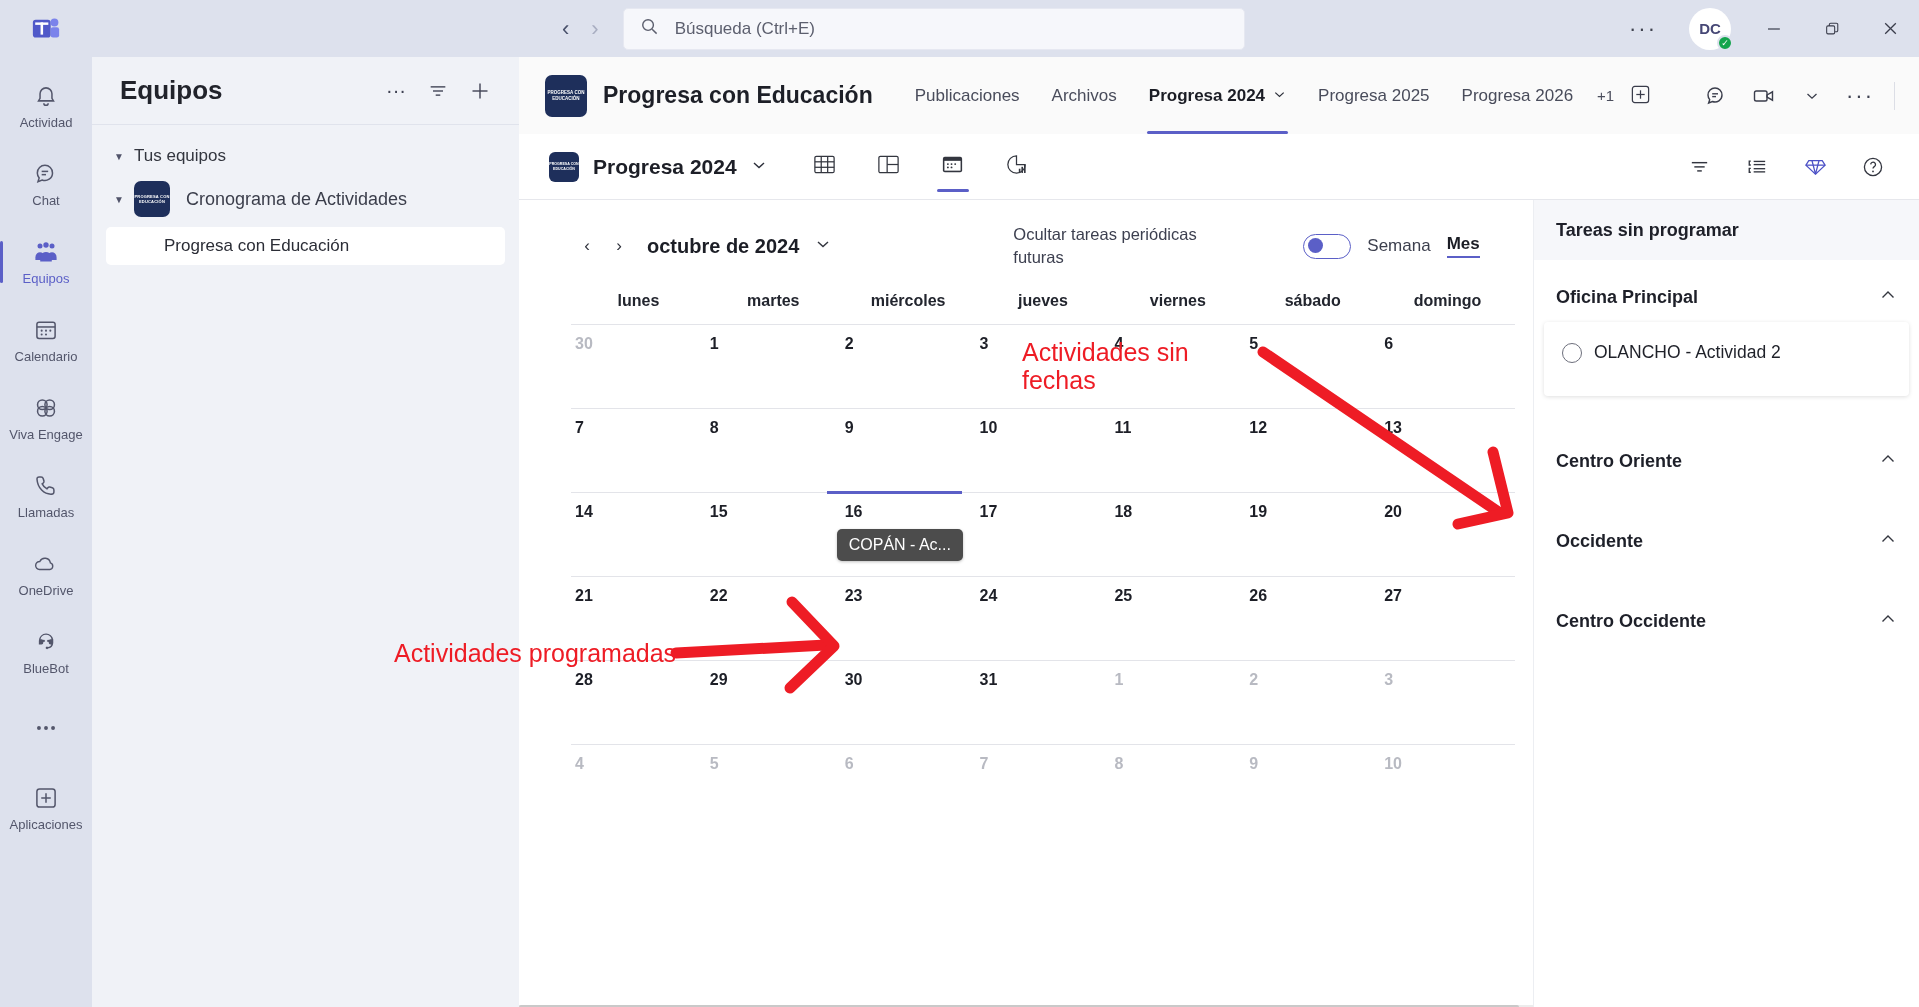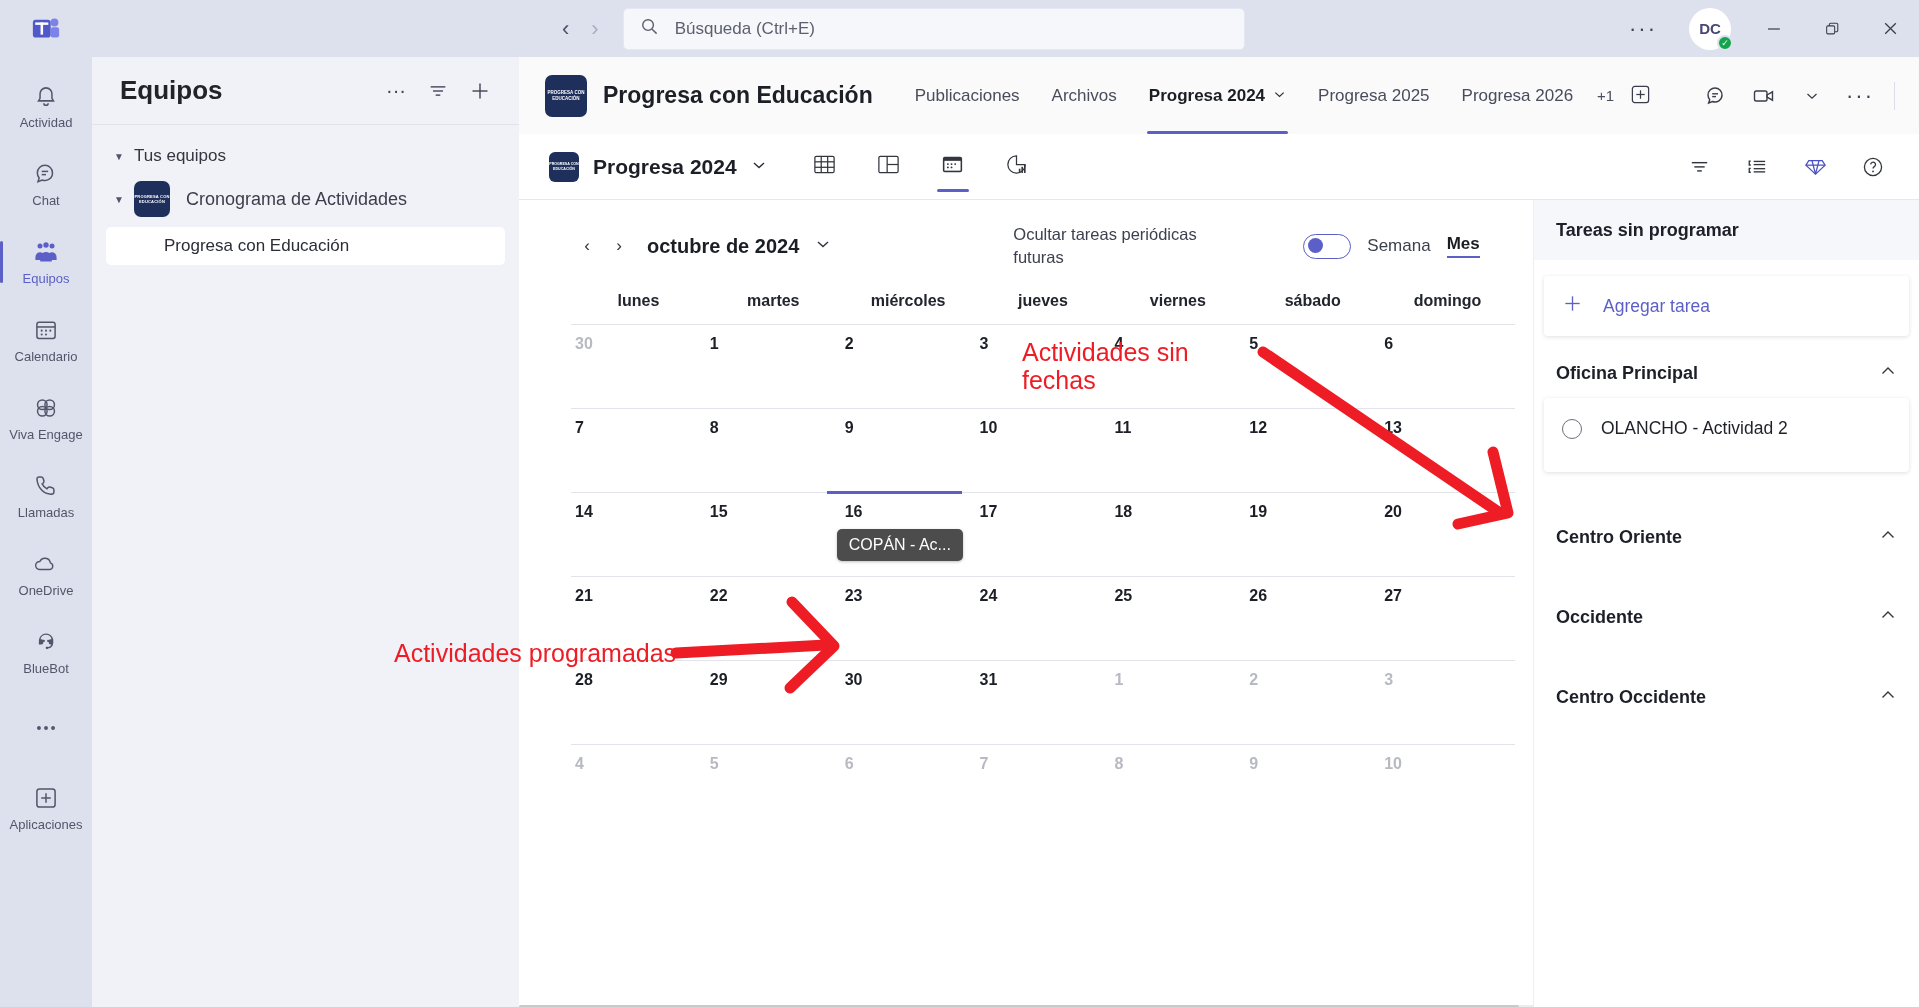--- a/index.html
+++ b/index.html
@@ -193,21 +193,21 @@
     margin: 16px 10px 0 10px; height: 60px; background: #fff; border-radius: 4px;
     box-shadow: 0 1px 4px rgba(0,0,0,.13); display: flex; align-items: center;
     padding-left: 18px; gap: 20px; color: #5b5fc7; font-size: 17.5px; cursor: pointer;
   }
   .us-group { margin-top: 26px; padding: 0 22px; display: flex; align-items: center; cursor: pointer; }
   .us-group-label { font-size: 18px; font-weight: 700; color: #1e2029; flex: 1; }
   .us-chev { color: #33363f; }
   .us-task {
     margin: 14px 10px 0 10px; min-height: 74px; background: #fff; border-radius: 4px;
     box-shadow: 0 1px 4px rgba(0,0,0,.13); display: flex; align-items: flex-start;
-    padding: 20px 14px 0 18px; gap: 19px; cursor: pointer;
+    padding: 20px 14px 0 18px; gap: 12px; cursor: pointer;
   }
   .radio { width: 20px; height: 20px; border-radius: 50%; border: 1.6px solid #6d6f7c; flex: none; margin-top:1px;}
   .us-task-label { font-size: 17.5px; color: #1f2129; }
   .hscroll {
     position: absolute; left: 0; bottom: 0; height: 12px; width: 1014px; background: #ececec;
   }
   .hscroll .thumb { height: 12px; width: 1000px; background: #c9c9c9; border-radius: 2px; }
 
   
   .anno {
@@ -752,29 +752,20 @@
         </div>
 
         <div class="hscroll">
           <div class="thumb"></div>
         </div>
       </div>
 
       <div class="unsched">
         <div class="us-head">Tareas sin programar</div>
 
-        <div class="us-add">
-          <span>
-            <svg width="21" height="21" viewBox="0 0 22 22" stroke="#5b5fc7" stroke-width="1.4">
-                <line x1="11" y1="3.5" x2="11" y2="18.5"></line>
-                <line x1="3.5" y1="11" x2="18.5" y2="11"></line>
-              </svg>
-          </span>
-          <span>Agregar tarea</span>
-        </div>
 
         <div class="us-group">
           <span class="us-group-label">Oficina Principal</span>
           <span class="us-chev">
             <svg width="18" height="18" viewBox="0 0 18 18" fill="none" stroke="#33363f" stroke-width="1.4">
                 <path d="M3.5 11.5L9 6l5.5 5.5"></path>
               </svg>
           </span>
         </div>
         <div class="us-task">

